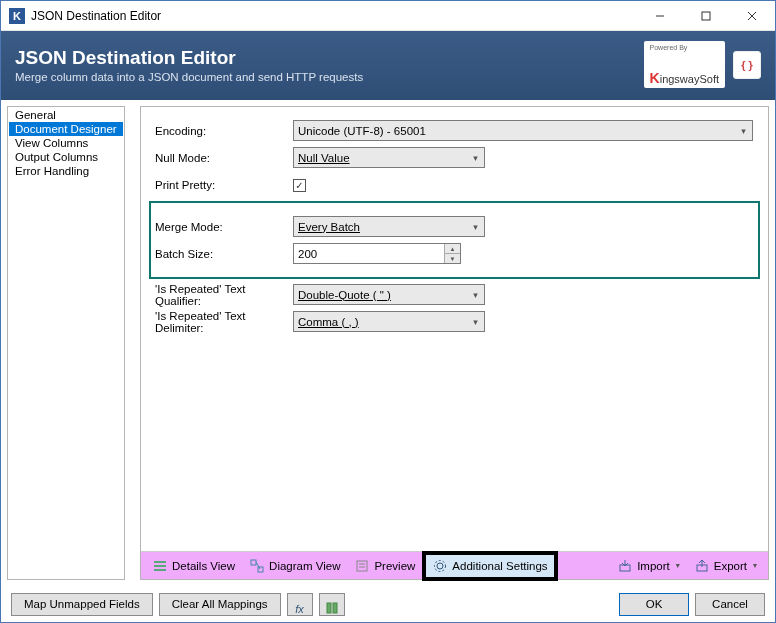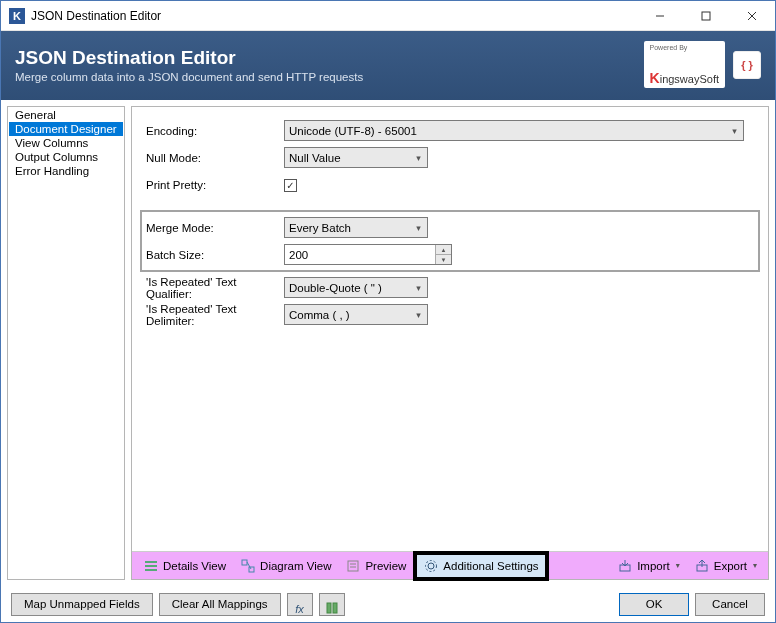--- a/index.html
+++ b/index.html
@@ -65,21 +65,21 @@
     display: inline-flex; align-items: center; justify-content: center;
     color: #c44; font-weight: bold; font-size: 11px;
     border: 1px solid #eee;
   }
 
   
   .body {
     flex: 1;
     display: flex;
     padding: 6px;
-    gap: 6px;
+    gap: 15px;
     min-height: 0;
   }
   .sidebar {
     width: 118px;
     border: 1px solid #b5b5b5;
     background: #fff;
     padding: 1px;
     overflow: hidden;
   }
   .sidebar .nav-item {
@@ -119,21 +119,21 @@
   .combo, .spinner {
     border: 1px solid #7a7a7a;
     background: #e9e9e9;
     height: 21px;
     display: inline-flex; align-items: center;
     padding: 0 0 0 4px;
     font-size: 11.5px;
     position: relative;
   }
   .combo.wide { width: 460px; }
-  .combo.mid { width: 144px; }
+  .combo.mid { width: 192px; text-decoration: underline; }
   .combo .caret {
     position: absolute; right: 0; top: 0;
     width: 17px; height: 100%;
     display: flex; align-items: center; justify-content: center;
     font-size: 9px; color: #555;
   }
   .spinner {
     background: #fff;
     width: 168px;
     padding-right: 17px;
@@ -154,23 +154,23 @@
     width: 100%; padding: 0;
   }
   .check {
     width: 13px; height: 13px;
     border: 1px solid #555;
     display: inline-flex; align-items: center; justify-content: center;
     font-size: 10px; color: #333;
     background: #fff;
   }
   .highlight-box {
-    border: 2px solid #a3a3a3;
-    padding: 2px 2px;
-    margin: 12px -4px 2px -4px;
+    border: 2px solid #0f766e;
+    padding: 10px 2px;
+    margin: 3px -4px 2px -4px;
   }
 
   
   .toolbar-bottom {
     border-top: 1px solid #ccc;
     background: #f0abfc;
     display: flex;
     align-items: center;
     height: 28px;
     padding: 0 4px;

